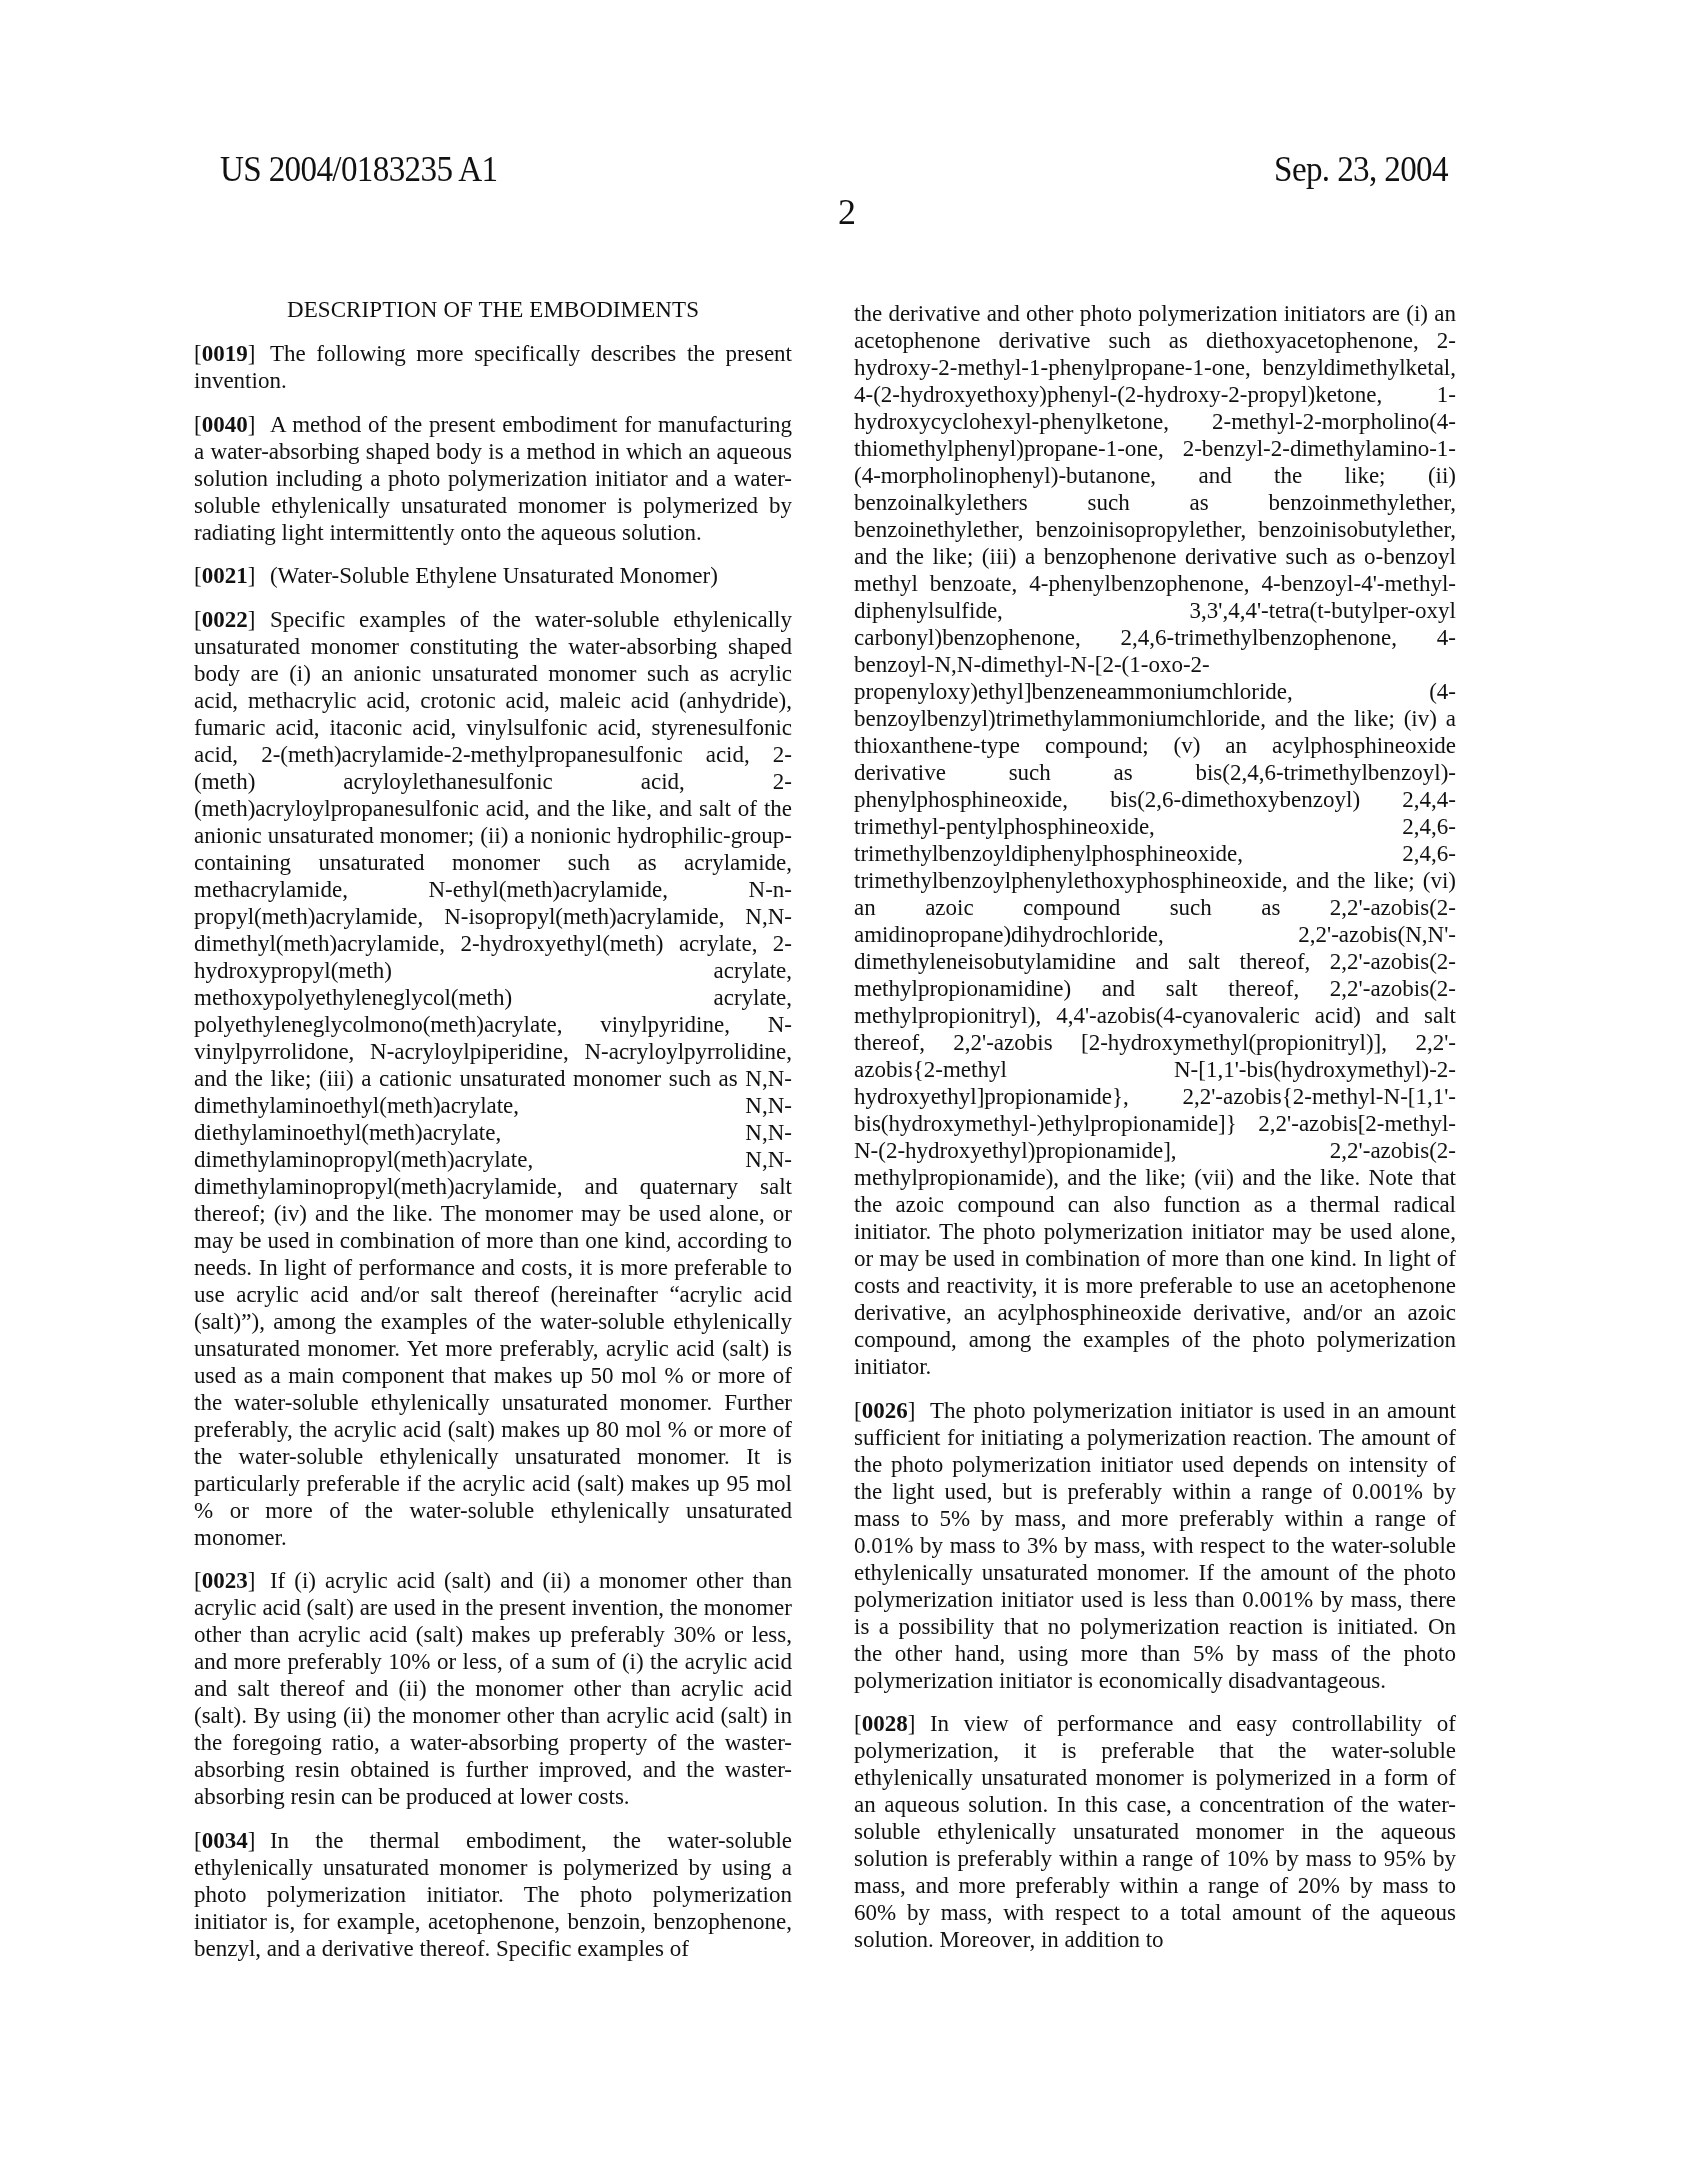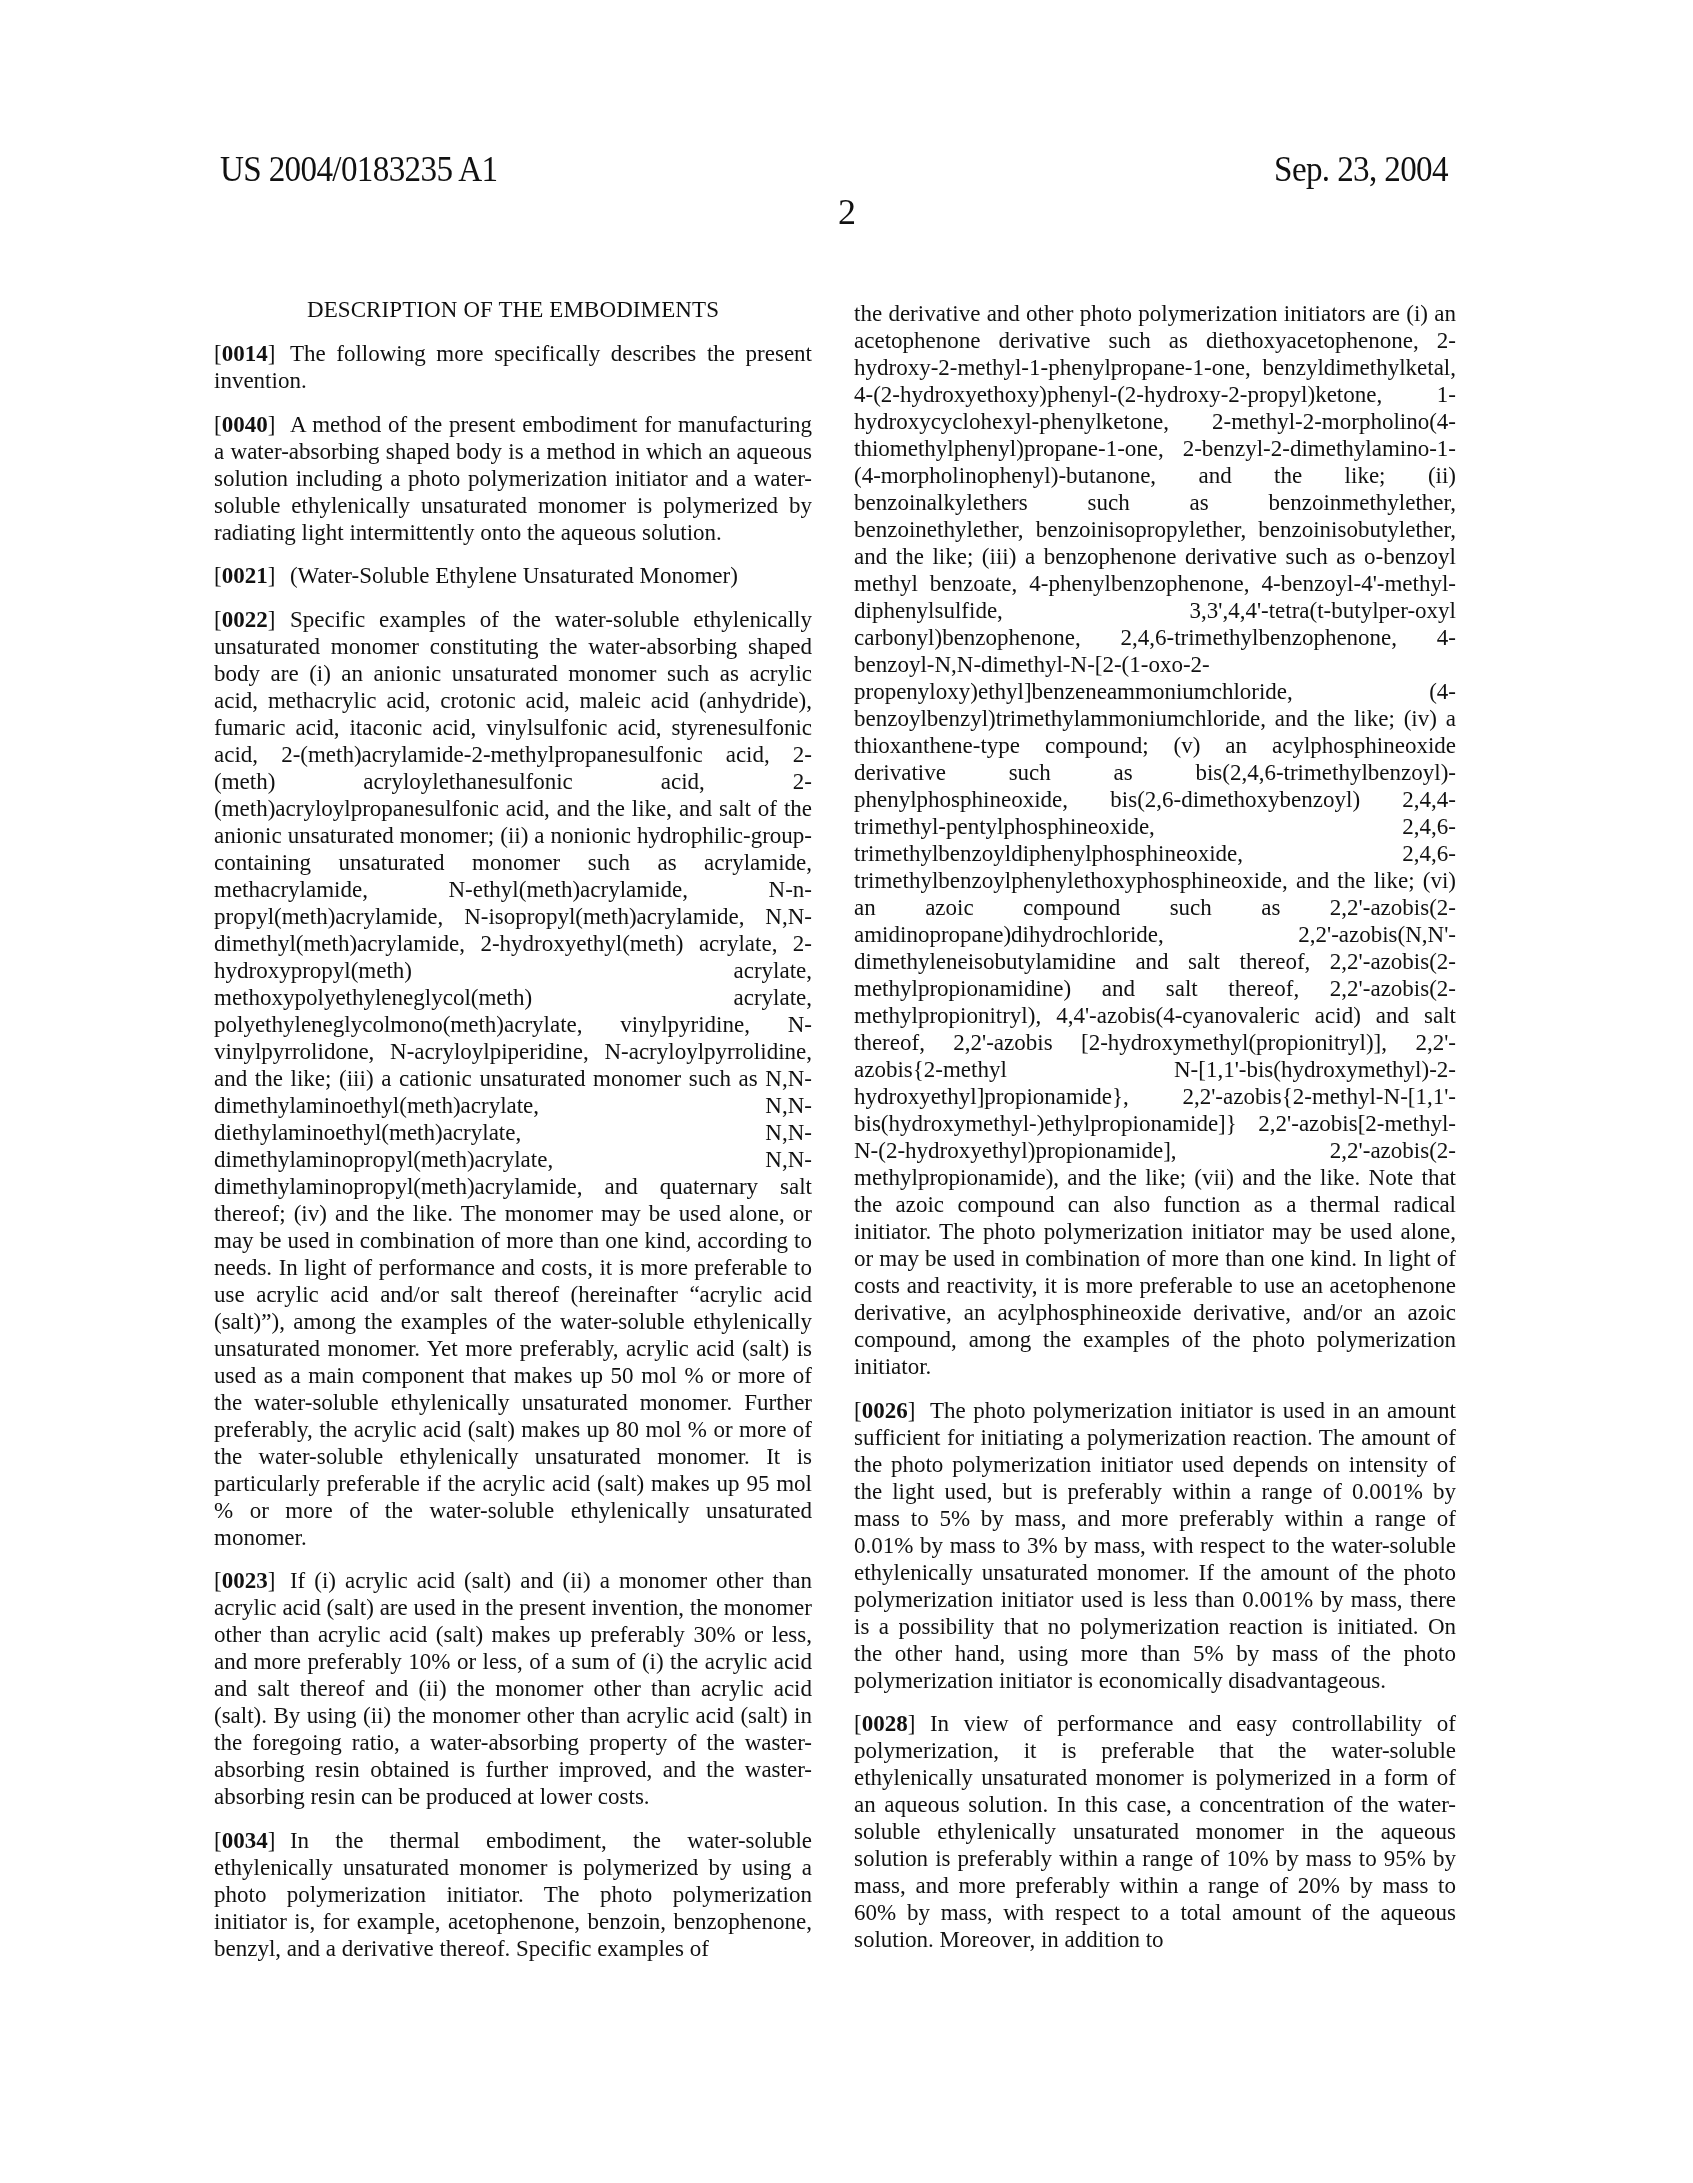--- a/index.html
+++ b/index.html
@@ -17,21 +17,21 @@
   }
   .hdr-page {
     position: absolute; left: 826px; top: 191px; width: 42px; text-align: center;
     font-size: 36px;
   }
   .col {
     position: absolute; top: 296px; width: 598px;
     font-size: 23px; line-height: 27px; text-align: justify;
     hyphens: manual;
   }
-  .col.left { left: 214px; }
+  .col.left { left: 194px; }
   .col.right { left: 854px; width: 602px; top: 300px; }
   .section-heading {
     text-align: center; font-size: 23px; margin: 0 0 17px 0; letter-spacing: 0.1px;
   }
   .para { margin: 0 0 16.5px 0; }
   .para-num { font-weight: bold; }
   .para-num::before { content: "["; font-weight: normal; }
   .para-num::after { content: "]"; font-weight: normal; }
   .gap { display: inline-block; width: 14.6px; }
   .cont { margin: 0 0 16.5px 0; }
@@ -40,21 +40,21 @@
 <body>
 
 <div class="hdr-left">US 2004/0183235 A1</div>
 <div class="hdr-page">2</div>
 <div class="hdr-right">Sep. 23, 2004</div>
 
 <div class="col left">
   <div class="section-heading">DESCRIPTION OF THE EMBODIMENTS</div>
 
   <p class="para">
-    <span class="para-num">0014</span><span class="gap"></span><span>The following more specifically describes the present invention.</span>
+    <span class="para-num">0019</span><span class="gap"></span><span>The following more specifically describes the present invention.</span>
   </p>
   <p class="para">
     <span class="para-num">0040</span><span class="gap"></span><span>A method of the present embodiment for manufacturing a water-absorbing shaped body is a method in which an aqueous solution including a photo polymerization initiator and a water-soluble ethylenically unsaturated monomer is polymerized by radiating light intermittently onto the aqueous solution.</span>
   </p>
   <p class="para">
     <span class="para-num">0021</span><span class="gap"></span><span>(Water-Soluble Ethylene Unsaturated Monomer)</span>
   </p>
   <p class="para">
     <span class="para-num">0022</span><span class="gap"></span><span>Specific examples of the water-soluble ethylenically unsaturated monomer constituting the water-absorbing shaped body are (i) an anionic unsaturated monomer such as acrylic acid, methacrylic acid, crotonic acid, maleic acid (anhydride), fumaric acid, itaconic acid, vinylsulfonic acid, styrenesulfonic acid, 2-(meth)acrylamide-2-methylpropanesulfonic acid, 2-(meth) acryloylethanesulfonic acid, 2-(meth)acryloylpropanesulfonic acid, and the like, and salt of the anionic unsaturated monomer; (ii) a nonionic hydrophilic-group-containing unsaturated monomer such as acrylamide, methacrylamide, N-ethyl(meth)acrylamide, N-n-propyl(meth)acrylamide, N-isopropyl(meth)acrylamide, N,N-dimethyl(meth)acrylamide, 2-hydroxyethyl(meth) acrylate, 2-hydroxypropyl(meth) acrylate, methoxypolyethyleneglycol(meth) acrylate, polyethyleneglycolmono(meth)acrylate, vinylpyridine, N-vinylpyrrolidone, N-acryloylpiperidine, N-acryloylpyrrolidine, and the like; (iii) a cationic unsaturated monomer such as N,N-dimethylaminoethyl(meth)acrylate, N,N-diethylaminoethyl(meth)acrylate, N,N-dimethylaminopropyl(meth)acrylate, N,N-dimethylaminopropyl(meth)acrylamide, and quaternary salt thereof; (iv) and the like. The monomer may be used alone, or may be used in combination of more than one kind, according to needs. In light of performance and costs, it is more preferable to use acrylic acid and/or salt thereof (hereinafter “acrylic acid (salt)”), among the examples of the water-soluble ethylenically unsaturated monomer. Yet more preferably, acrylic acid (salt) is used as a main component that makes up 50 mol % or more of the water-soluble ethylenically unsaturated monomer. Further preferably, the acrylic acid (salt) makes up 80 mol % or more of the water-soluble ethylenically unsaturated monomer. It is particularly preferable if the acrylic acid (salt) makes up 95 mol % or more of the water-soluble ethylenically unsaturated monomer.</span>
   </p>

